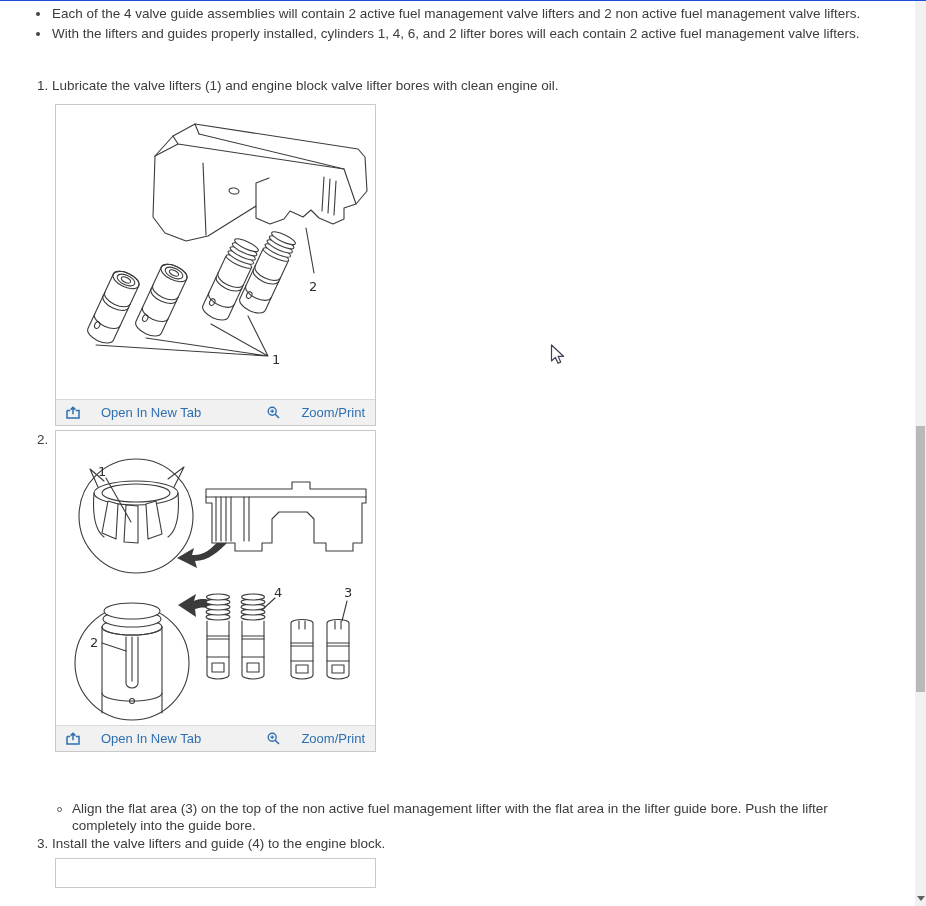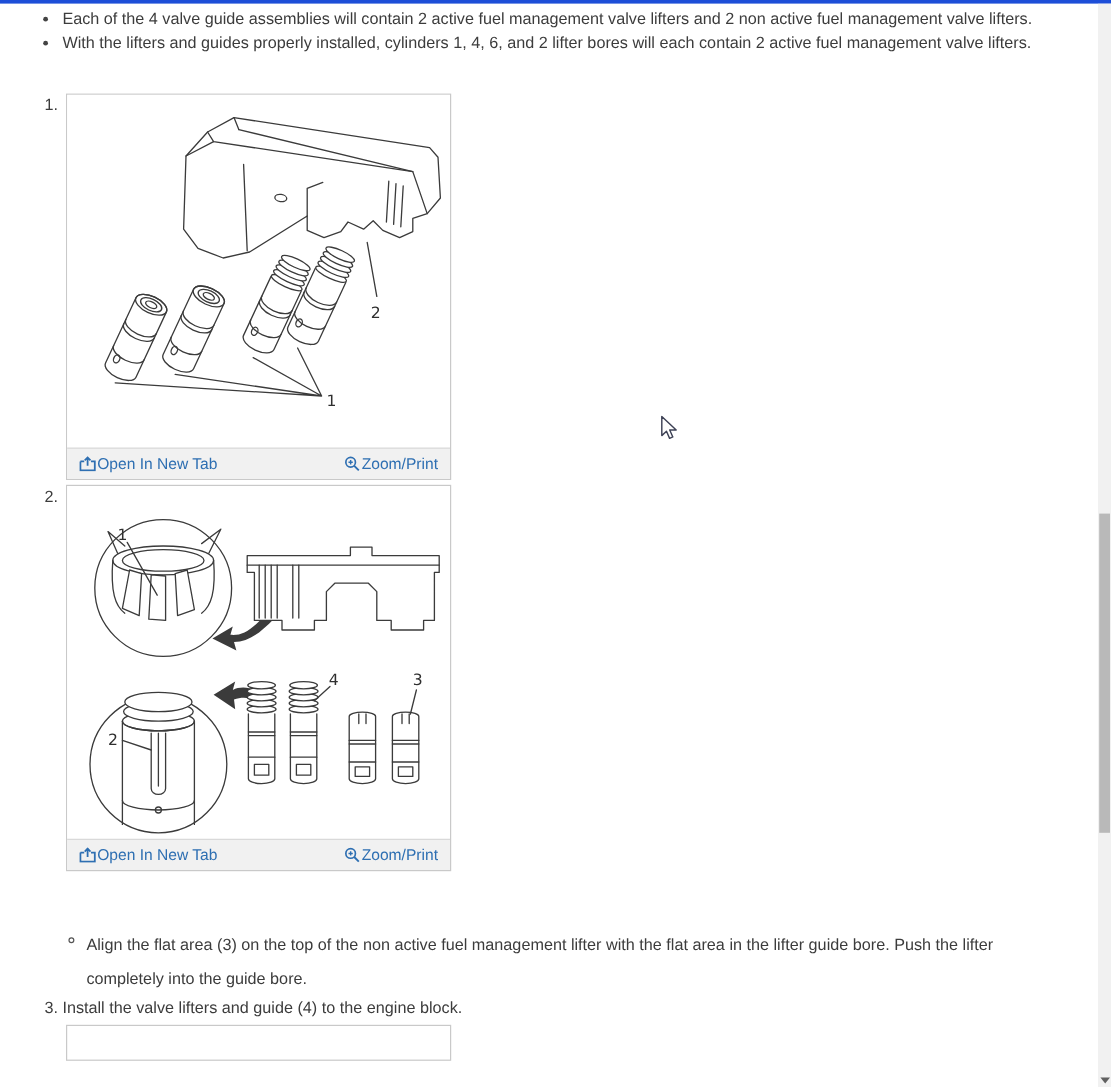--- a/index.html
+++ b/index.html
@@ -1,40 +1,40 @@
 <!DOCTYPE html>
 <html><head>
 <meta charset="utf-8">
 <style>
   * { margin:0; padding:0; box-sizing:border-box; }
   html,body { width:926px; height:906px; overflow:hidden; background:#fff; }
   body { font-family:"Liberation Sans", sans-serif; font-size:13.5px; color:#3c3c3c; position:relative; }
-  .page { position:relative; width:926px; height:906px; overflow:hidden; border-top:3px solid #1d4ed8; }
+  .page { position:relative; width:926px; height:906px; overflow:hidden; border-top:1px solid #1d4ed8; }
   .content { padding:3px 36px 0 30px; }
 
   
   ul.notes { list-style:none; }
   ul.notes li { position:relative; padding-left:22px; line-height:20px; margin-right:28px; }
   ul.notes li .disc { position:absolute; left:6px; top:8px; width:4px; height:4px; border-radius:50%; background:#444; }
 
   
   ol.steps { list-style:none; margin-top:32px; }
   .step-head { position:relative; padding-left:22px; line-height:20px; }
   .step-num { position:absolute; left:7px; top:0; }
 
   
   .figure-frame { width:321px; margin:8px 0 0 25px; border:1px solid #c9c9c9; background:#fff; }
   .figure-image { width:319px; height:294px; background:#fff; overflow:hidden; }
   .figure-toolbar { height:26px; background:#f1f1f1; border-top:1px solid #d9d9d9; display:flex; align-items:center; justify-content:space-between; padding:0 10px; }
-  .fig-link { display:inline-flex; align-items:center; gap:1px; color:#2e6fb2; font-size:13px; text-decoration:none; cursor:pointer; }
+  .fig-link { display:inline-flex; align-items:center; gap:21px; color:#2e6fb2; font-size:13px; text-decoration:none; cursor:pointer; }
   .fig-link svg { display:block; }
 
   
   ul.sub-bullets { list-style:none; margin-left:26px; }
-  ul.sub-bullets li { position:relative; padding-left:16px; line-height:28px; margin-right:0;margin-top:48px; }
+  ul.sub-bullets li { position:relative; padding-left:16px; line-height:17px; margin-right:0;margin-top:48px; }
   ul.sub-bullets li .ring { position:absolute; left:1px; top:7px; width:5px; height:5px; border:1px solid #555; border-radius:50%; background:transparent; }
 
   
   .fig svg text { font-family:"DejaVu Sans", sans-serif; font-size:13px; fill:#2f2f2f; stroke:none; }
 
   
   .scrollbar { position:absolute; top:0; right:0; width:11px; height:906px; background:#f1f1f1; }
   .scroll-thumb { position:absolute; left:1px; top:425px; width:9px; height:266px; background:#b9b9b9; }
   .scroll-down { position:absolute; left:0; bottom:2px; width:11px; height:14px; display:flex; align-items:center; justify-content:center; }
   .scroll-down .tri { width:0; height:0; border-left:4px solid transparent; border-right:4px solid transparent; border-top:5px solid #606060; }
@@ -59,20 +59,21 @@
         <span class="disc"></span>
         <span>With the lifters and guides properly installed, cylinders  1, 4, 6, and 2  lifter bores will each contain 2 active fuel management valve lifters.</span>
       </li>
     </ul>
 
     <ol class="steps">
 
       <li>
         <div class="step-head">
           <span class="step-num">1.</span>
+          <span>Lubricate the valve lifters (1) and engine block valve lifter bores with clean engine oil.</span>
         </div>
 
         <div class="figure-frame">
           <div class="figure-image fig">
             <svg viewBox="0 0 319 294" width="319" height="294">
               <g fill="none" stroke="#3b3b3b" stroke-width="1.1" stroke-linejoin="round" stroke-linecap="round">
 
                 <path fill="#fff" d="M117,31 L139,19 L302,44 L309,52 L311,86 L300,99 L288,103 L288,114 L277,119 L263,113 L255,105 L247,112 L234,106 L228,114 L214,119 L200,113 L200,101 L152,131 L130,136 L109,128 L97,112 L99,51 Z"></path>
                 <path d="M117,31 L122,39 L288,64"></path>
                 <path d="M139,19 L143,29"></path>

